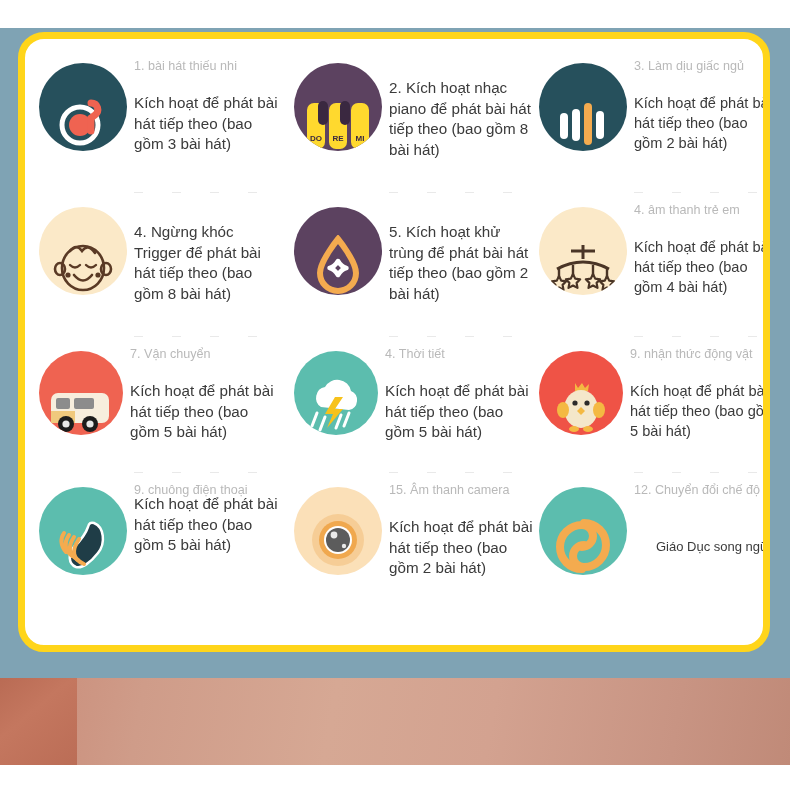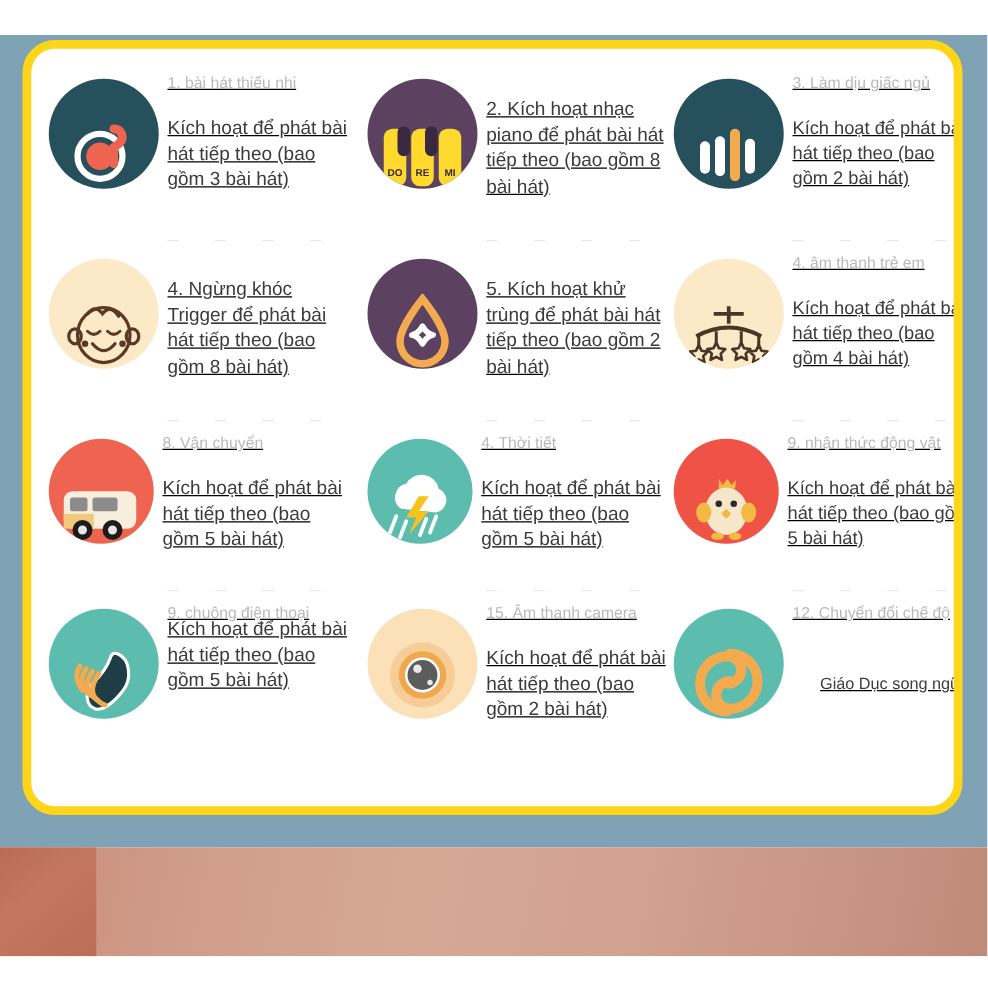--- a/index.html
+++ b/index.html
@@ -34,21 +34,21 @@
     box-sizing:border-box;
   }
   .cell{position:relative;display:flex;align-items:flex-start;}
   .iconwrap{
     width:88px;height:88px;border-radius:50%;
     flex:0 0 88px;margin-top:6px;
     display:flex;align-items:flex-end;justify-content:center;
     position:relative;overflow:hidden;
   }
   .cell.r3 .iconwrap{width:84px;height:84px;flex:0 0 84px;}
-  .txt{position:relative;margin-left:7px;padding-top:2px;width:150px;text-decoration:underline;}
+  .txt{position:relative;margin-left:7px;padding-top:2px;width:150px;}
   .cell.c2 .txt{width:146px;}
   .cell.c3 .txt{width:148px;}
   .title{
     color:#b9b9b9;font-size:12.6px;line-height:15px;font-weight:400;
     white-space:normal;
   }
   .cell.c3 .title{text-align:left;}
   .desc{
     color:#3b3b3b;font-size:15.2px;line-height:20.5px;font-weight:400;
     margin-top:19px;
@@ -179,21 +179,21 @@
         <rect x="2" y="22" width="24" height="12" fill="#f0c97d"></rect>
         <rect x="7" y="9" width="14" height="11" rx="2" fill="#8c8c8c"></rect>
         <rect x="25" y="9" width="20" height="11" rx="2" fill="#8c8c8c"></rect>
         <circle cx="17" cy="35" r="8" fill="#1c1c1c"></circle>
             <circle cx="17" cy="35" r="3.6" fill="#e7e7e7"></circle>
         <circle cx="41" cy="35" r="8" fill="#1c1c1c"></circle>
             <circle cx="41" cy="35" r="3.6" fill="#e7e7e7"></circle>
       </svg>
         </div>
         <div class="txt">
-          <div class="title">8. Vận chuyển</div>
+          <div class="title">7. Vận chuyển</div>
           <div class="desc">Kích hoạt để phát bài hát tiếp theo (bao gồm 5 bài hát)</div>
         </div>
         <div class="dash"></div>
       </div>
       <div class="cell c2 r3 n8">
         <div class="iconwrap" style="background: rgb(92, 189, 174);">
           <svg width="62" height="58" viewBox="0 0 62 58">
         <path d="M16 30 a11 11 0 0 1 4 -20 a14 14 0 0 1 26 4 a10 10 0 0 1 -2 19 Z" fill="#ffffff"></path>
         <path d="M30 20 l-10 17 h8 l-6 14 16 -19 h-8 l8 -12 Z" fill="#f7c21b"></path>
         <line x1="12" y1="36" x2="7" y2="49" stroke="#ffffff" stroke-width="3" stroke-linecap="round"></line>

